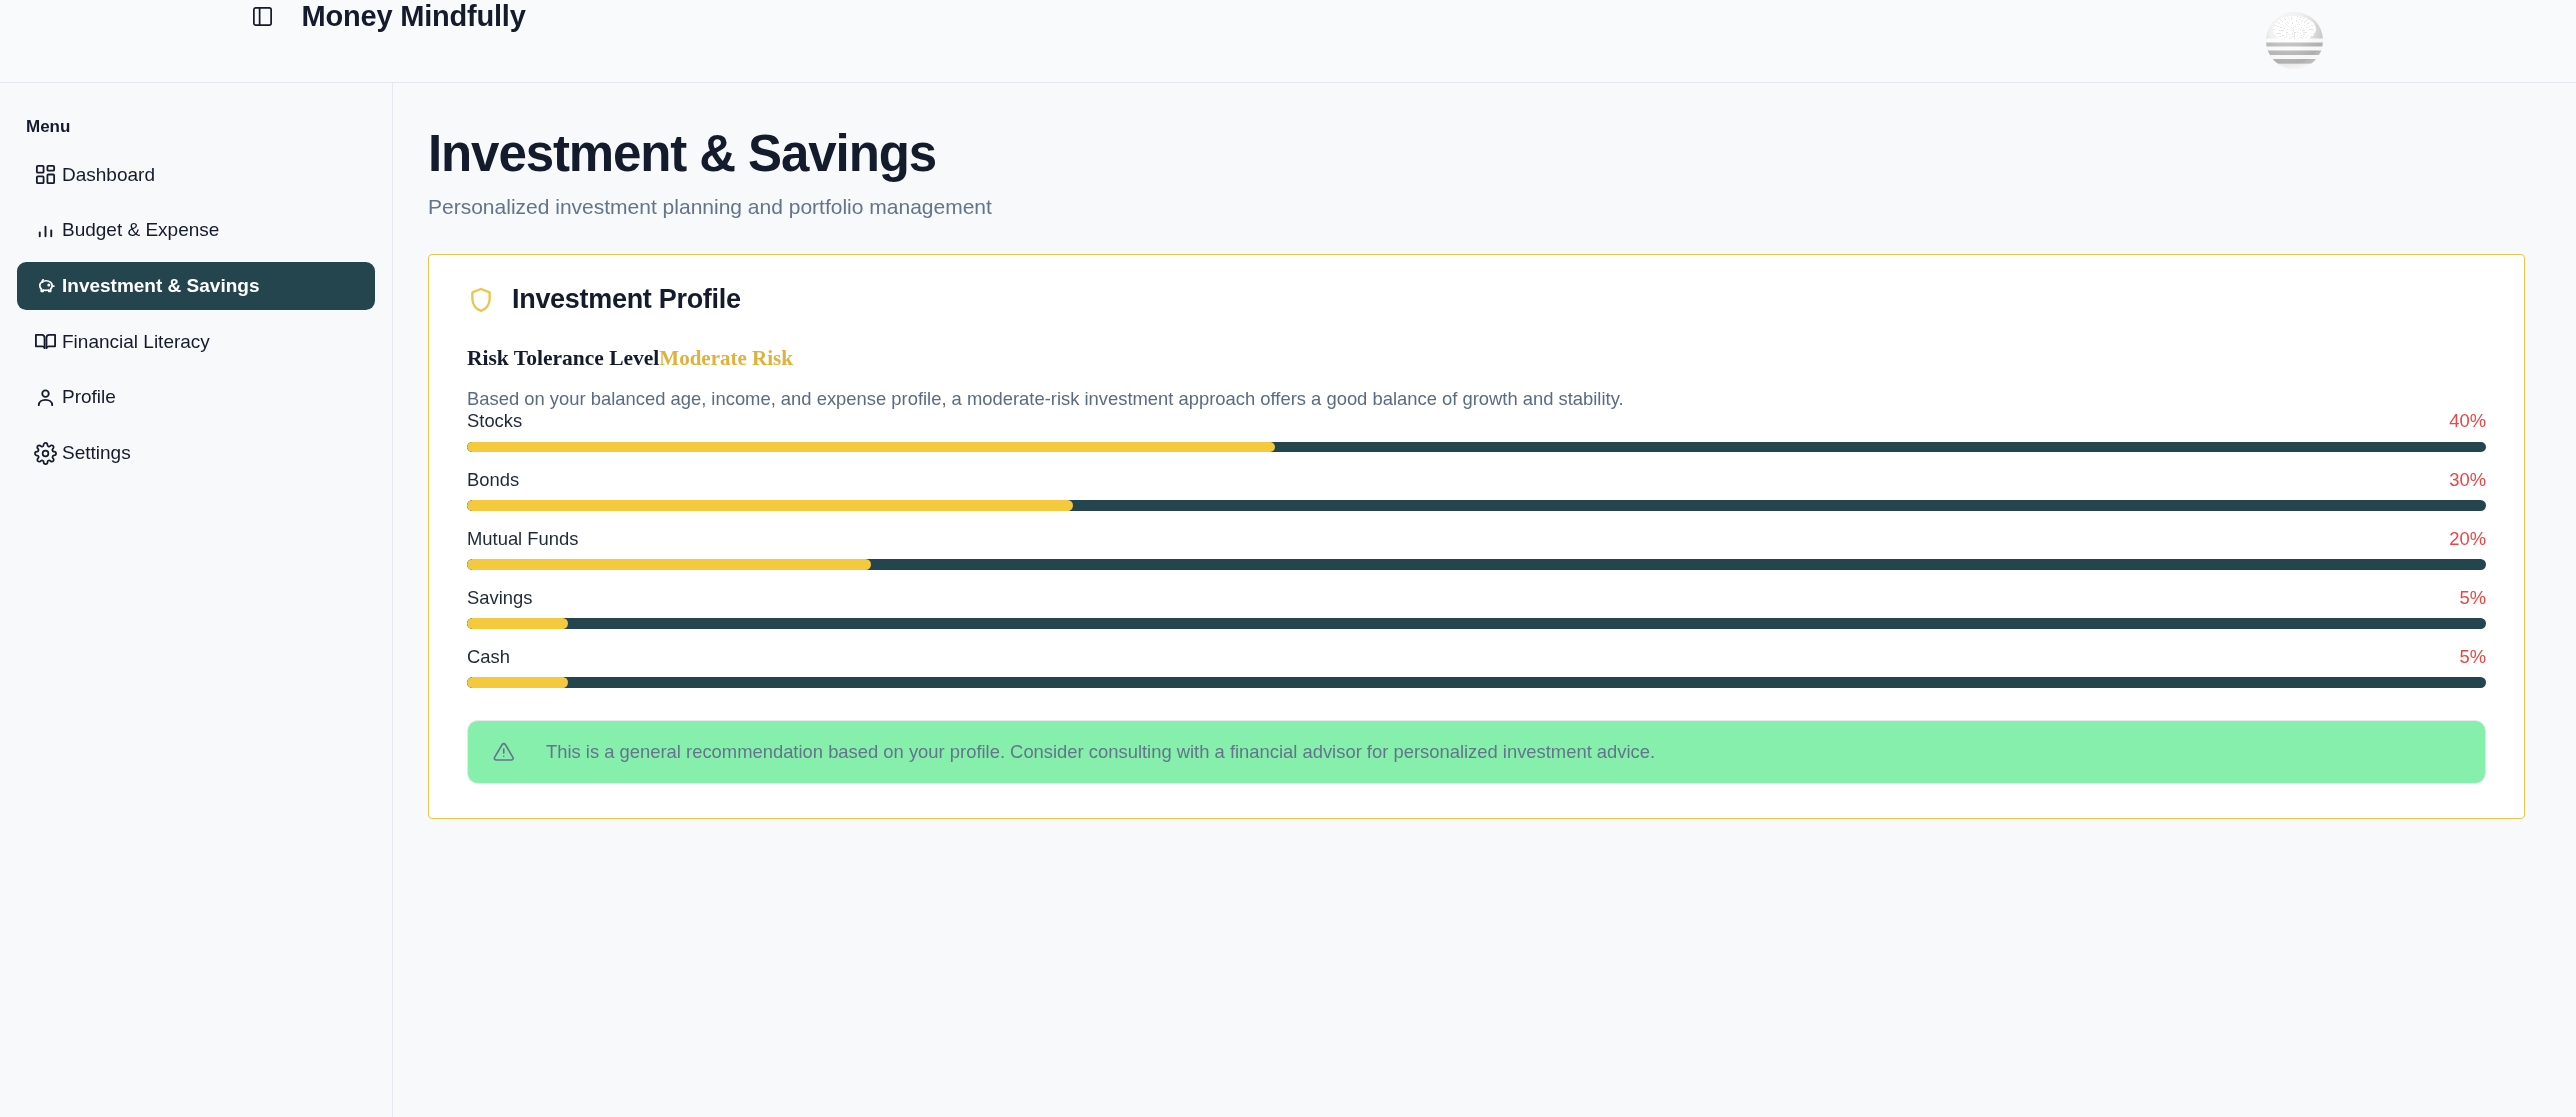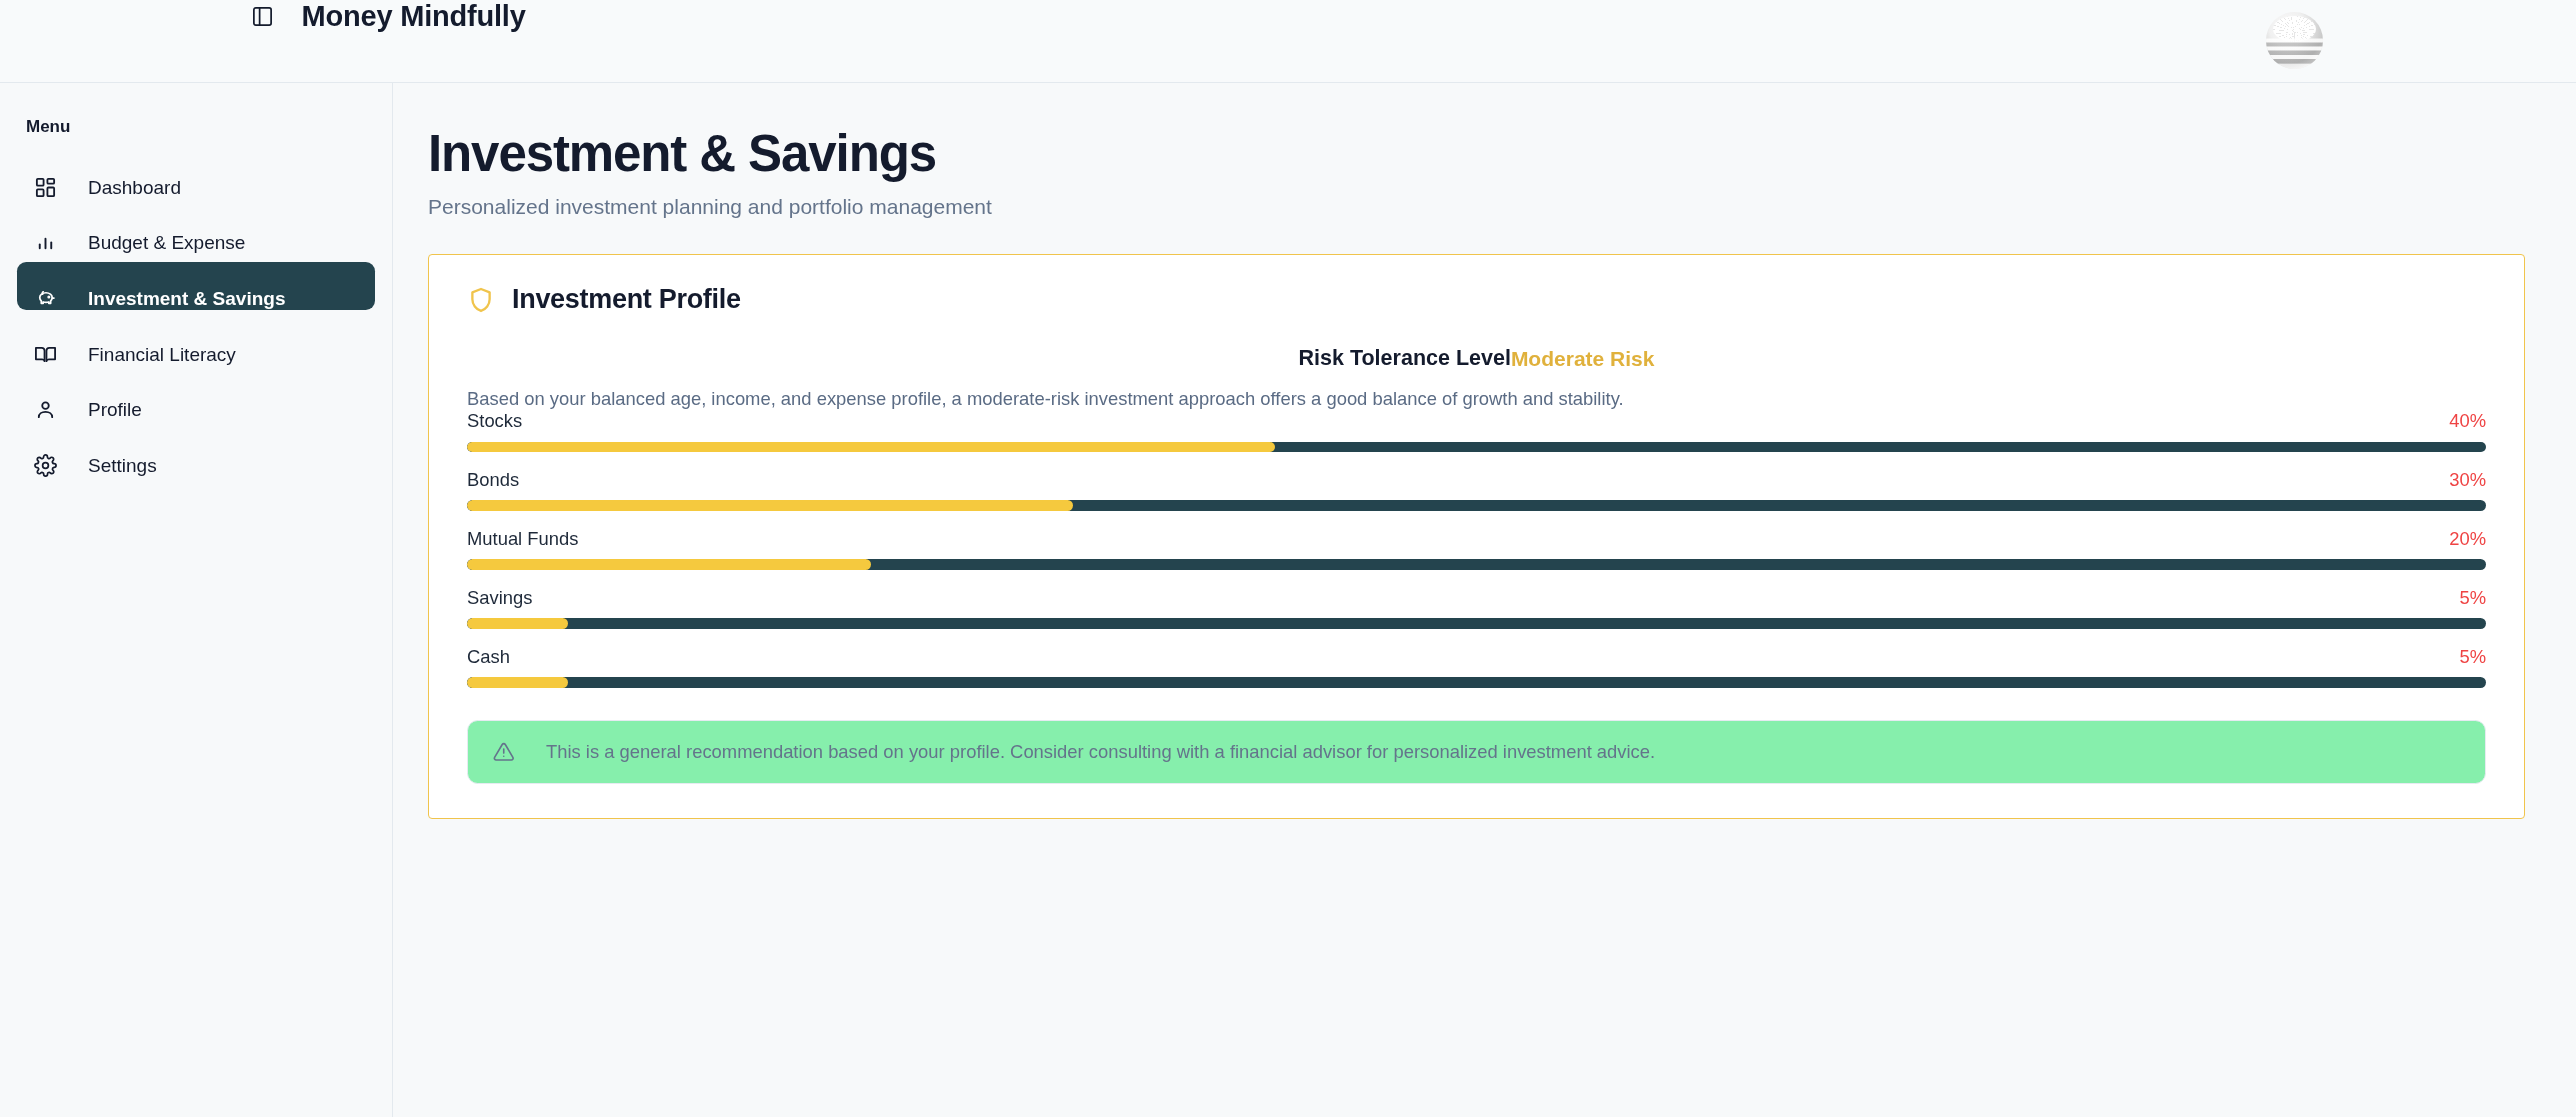--- a/index.html
+++ b/index.html
@@ -80,22 +80,22 @@
   }
   .menu-label {
     font-size: 17px;
     font-weight: bold;
     color: #141b2d;
     padding: 10.7px 0 14px 26px;
   }
   .nav-list { padding: 0 17px; }
   .nav-item {
     display: flex;
-    align-items: flex-end;
-    gap: 31px;
+    align-items: center;
+    gap: 5px;
     height: 48px;
     padding: 0 17px;
     border-radius: 9.2px;
     margin-bottom: 7.7px;
     color: #141b2d;
     font-size: 19px;
     cursor: pointer;
   }
   .nav-item.active {
     background: #24444e;
@@ -142,21 +142,22 @@
   .card-title {
     font-size: 27px;
     font-weight: bold;
     color: #141b2d;
     letter-spacing: -0.3px;
   }
 
   .risk-row {
     display: flex;
     align-items: center;
-    justify-content: center;
+    justify-content: flex-start;
+    font-family: Liberation Serif, serif;
   }
   .risk-label {
     font-size: 21.5px;
     font-weight: bold;
     color: #141b2d;
   }
   .risk-badge {
     font-size: 21px;
     font-weight: bold;
     color: #e0b13c;

